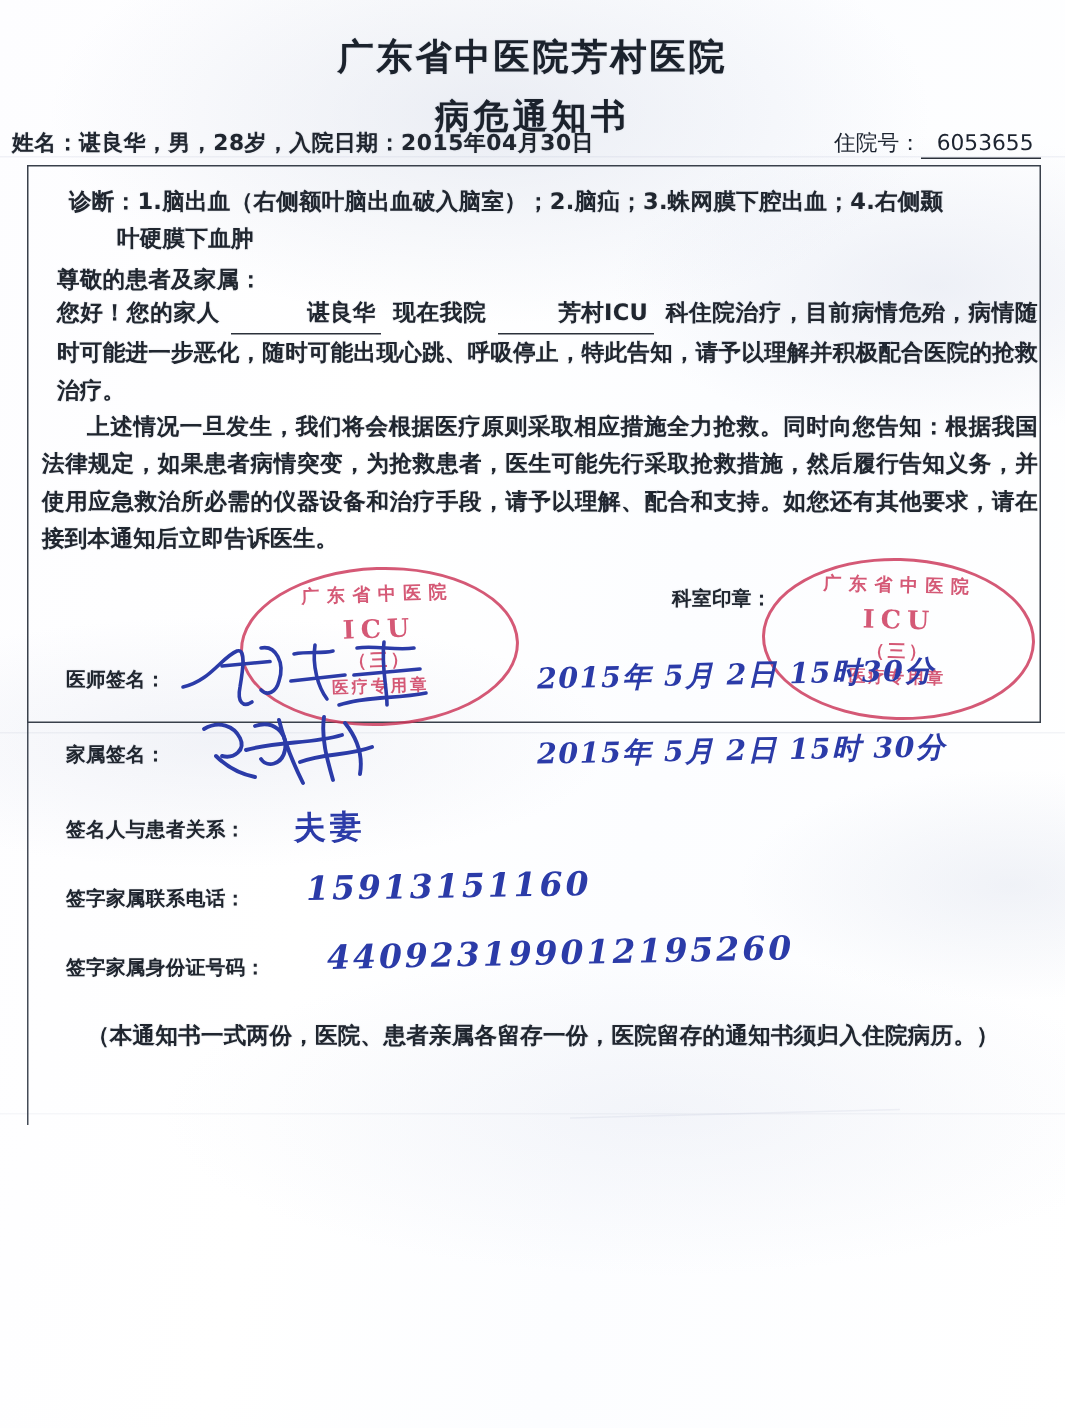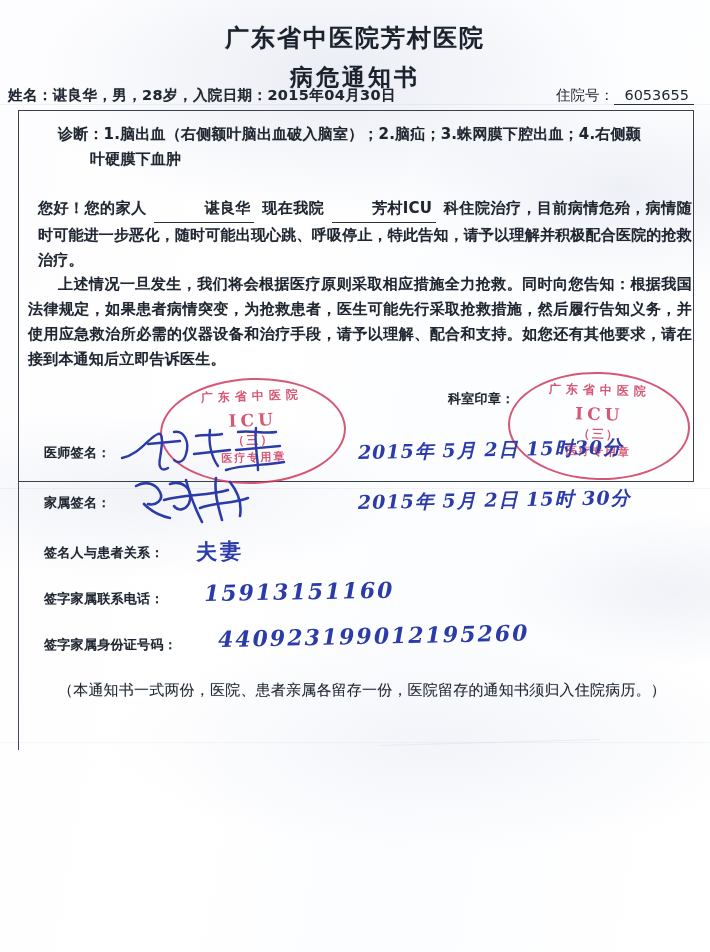--- a/index.html
+++ b/index.html
@@ -112,21 +112,20 @@
     font-weight: 600;
     letter-spacing: 0.2px;
     text-align: justify;
     text-shadow: 0 0 1px rgba(80,92,115,0.3);
   }
   #diagnosis {
     left: 46px;
     top: 122px;
     width: 640px;
     text-indent: 0;
-    margin-left: 12px;
   }
   #diagnosis .hang { display: block; padding-left: 32px; }
   #salutation { left: 38px; top: 174px; }
   #greeting { left: 38px; top: 196px; width: 654px; }
   #para-main { left: 28px; top: 272px; width: 664px; text-indent: 30px; }
 
   .blank-inline {
     display: inline-block;
     border-bottom: 1px solid #2b313b;
     text-align: right;
@@ -205,21 +204,21 @@
   #seal-dept   { left: 508px; top: 372px; width: 178px; height: 104px; transform: rotate(1.5deg); }
 
   
   #footer-note {
     position: absolute;
     left: 28px;
     top: 678px;
     width: 664px;
     font-size: 15px;
     line-height: 25px;
-    font-weight: 400;
+    font-weight: 700;
     color: #20262f;
     text-indent: 30px;
     letter-spacing: 0.2px;
     text-shadow: 0 0 1px rgba(80,92,115,0.3);
   }
 </style>
 </head>
 <body>
 
 <div id="scan">
@@ -240,20 +239,21 @@
   </div>
 
   <div id="frame"></div>
   <div id="frame-left-tail"></div>
 
   <div class="body-text" id="diagnosis">
     <span>诊断：1.脑出血（右侧额叶脑出血破入脑室）；2.脑疝；3.蛛网膜下腔出血；4.右侧颞</span>
     <span class="hang">叶硬膜下血肿</span>
   </div>
 
+  <div class="body-text" id="salutation">尊敬的患者及家属：</div>
 
   <div class="body-text" id="greeting">
     <span>您好！您的家人</span>
     <span class="blank-inline blank-name">谌良华</span>
     <span>现在我院</span>
     <span class="blank-inline blank-dept">芳村ICU</span>
     <span>科住院治疗，目前病情危殆，病情随时可能进一步恶化，随时可能出现心跳、呼吸停止，特此告知，请予以理解并积极配合医院的抢救治疗。</span>
   </div>
 
   <div class="body-text" id="para-main">上述情况一旦发生，我们将会根据医疗原则采取相应措施全力抢救。同时向您告知：根据我国法律规定，如果患者病情突变，为抢救患者，医生可能先行采取抢救措施，然后履行告知义务，并使用应急救治所必需的仪器设备和治疗手段，请予以理解、配合和支持。如您还有其他要求，请在接到本通知后立即告诉医生。</div>

